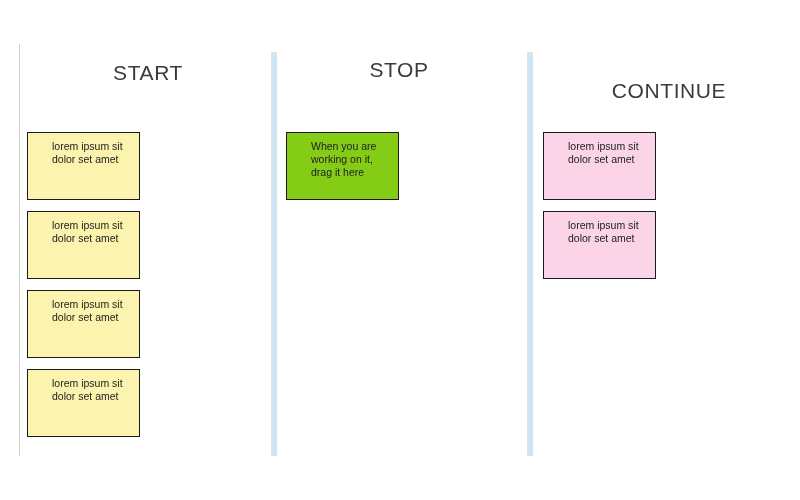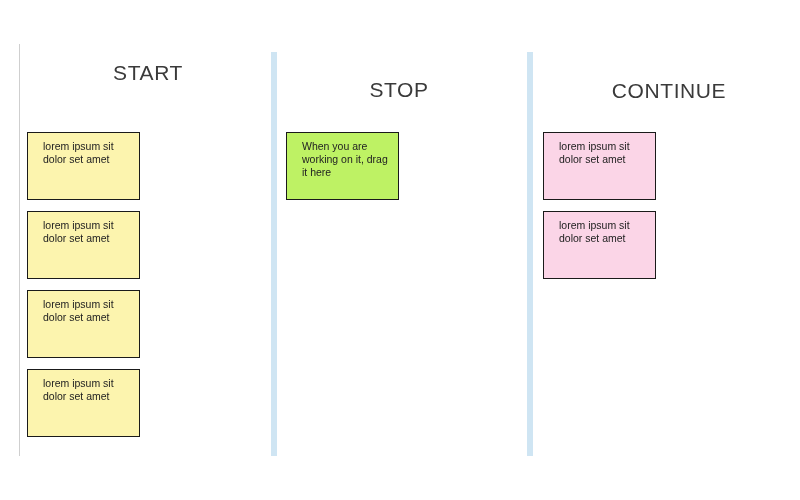--- a/index.html
+++ b/index.html
@@ -44,38 +44,38 @@
   .col-title {
     position: absolute;
     font-size: 21px;
     font-weight: 400;
     color: #3a3a3a;
     letter-spacing: 0.6px;
     white-space: nowrap;
     transform: translateX(-50%);
   }
   .col-title.t-start    { left: 148px; top: 61px; }
-  .col-title.t-stop     { left: 399px; top: 58px; margin-top: 20px; }
+  .col-title.t-stop     { left: 399px; top: 58px; }
   .col-title.t-continue { left: 669px; top: 79px; }
 
   
   .note {
     position: absolute;
     box-sizing: border-box;
     width: 113px;
     height: 68px;
     border: 1px solid #1a1a1a;
-    padding: 7px 8px 6px 15px;
+    padding: 7px 8px 6px 24px;
     font-size: 10.5px;
     line-height: 13px;
     color: #222222;
     overflow: hidden;
   }
   .note.yellow { background: #fcf4ae; }
-  .note.green  { background: #bef264; }
+  .note.green  { background: #84cc16; }
   .note.pink   { background: #fbd5e7; }
 
   .note-text {
     display: block;
     white-space: pre-wrap;
     word-break: normal;
   }
 
   
   .col-start .note    { left: 27px; }

